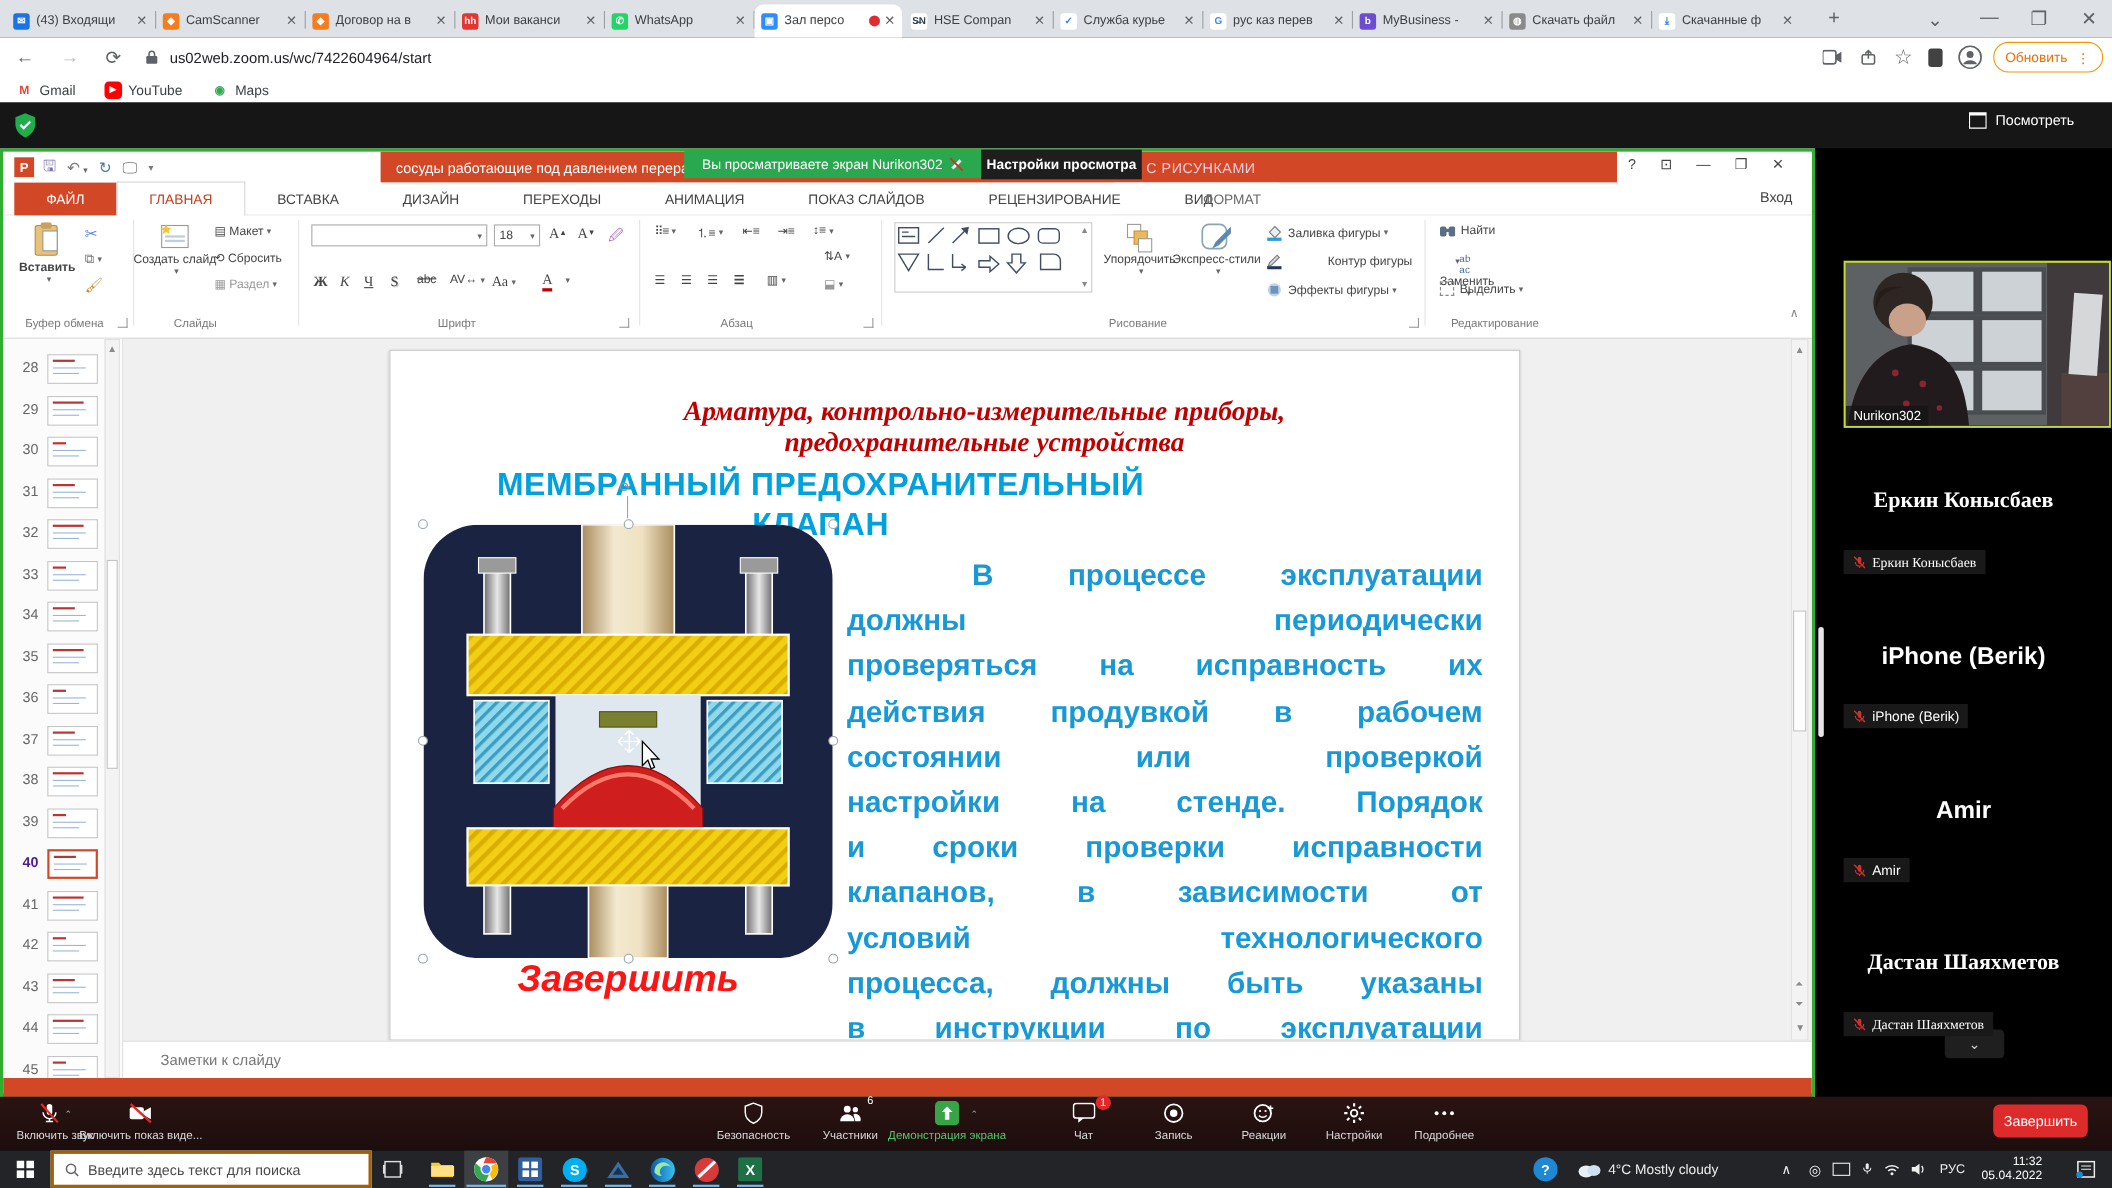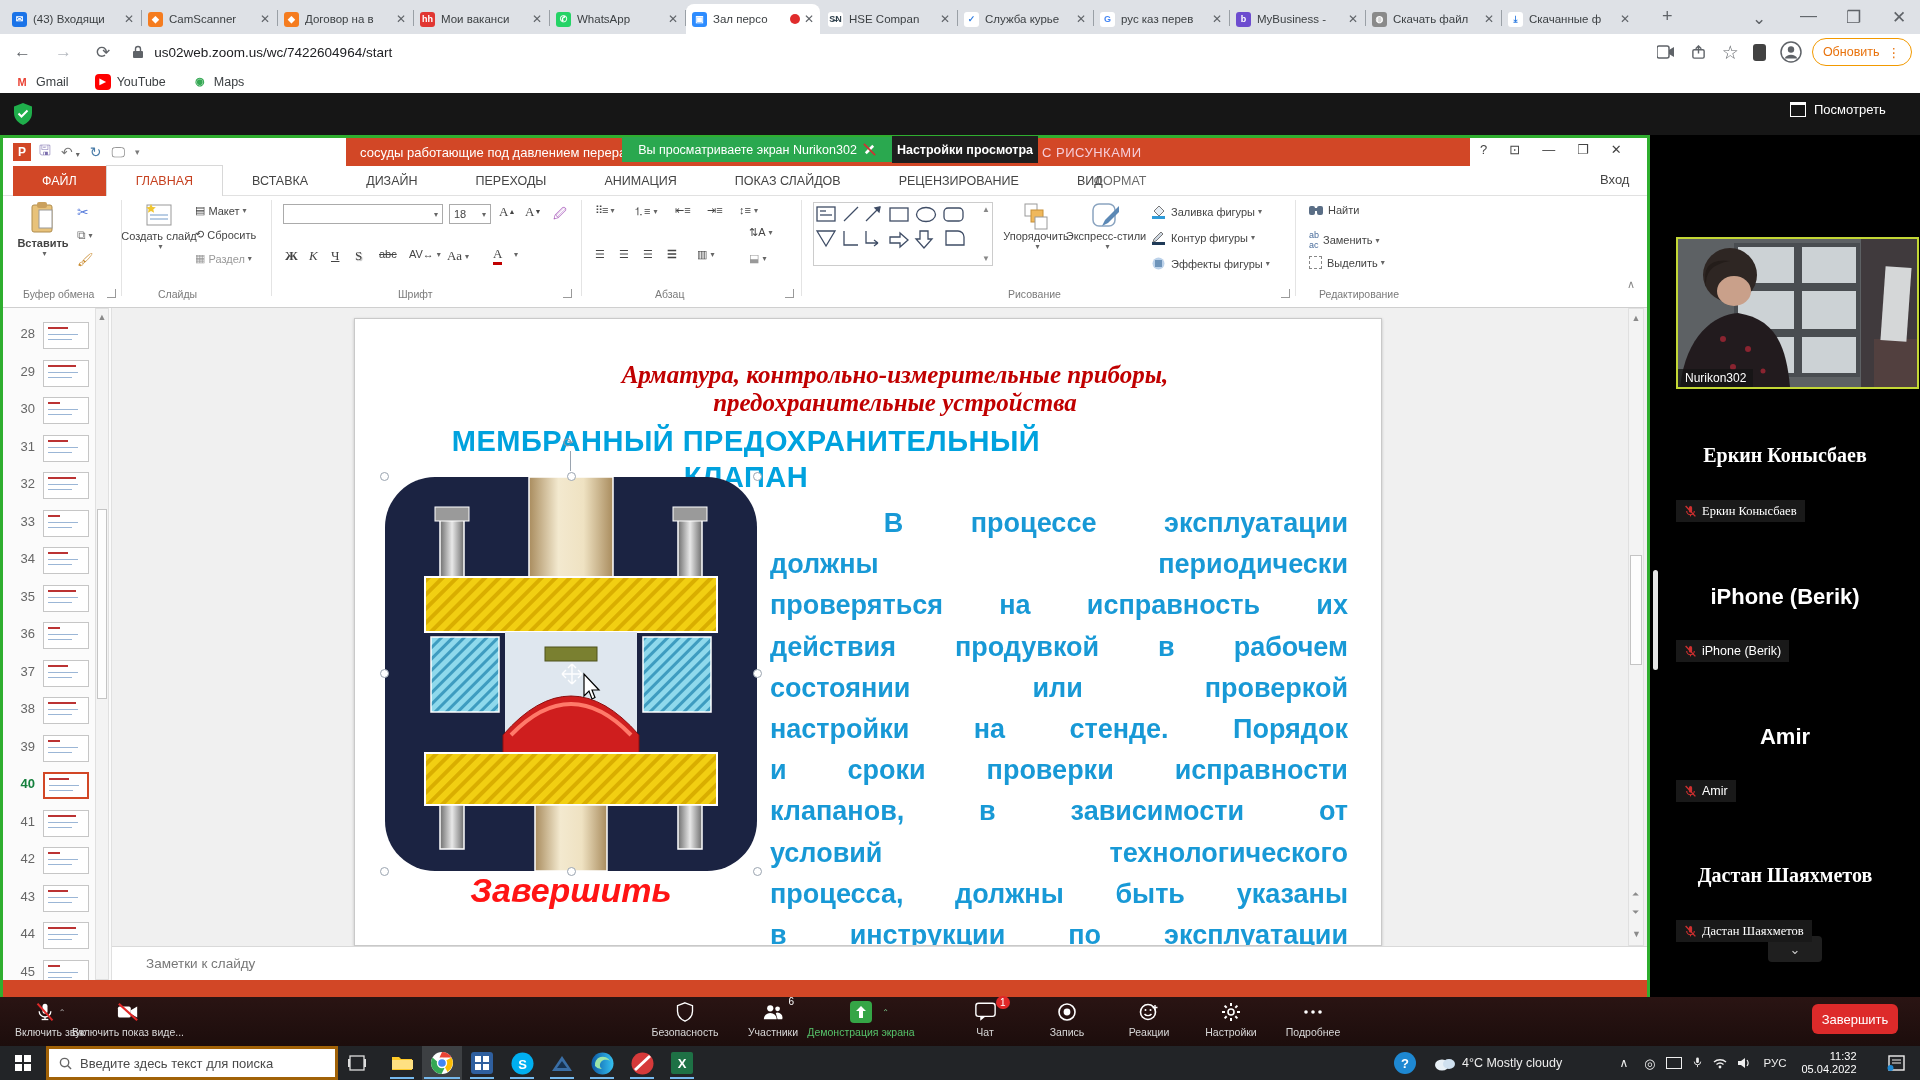--- a/index.html
+++ b/index.html
@@ -57,21 +57,21 @@
     display:flex;align-items:center;font-size:11px;color:#444;padding:0 4px;justify-content:space-between;}
   .fmt{font-size:13px;color:#444;font-family:"Liberation Serif",serif;}
   .caret{font-size:8px;color:#666;margin-left:3px;}
   .shapecell{stroke:#3f4d66;fill:none;stroke-width:1.3;}
   
   #mainarea{left:3px;top:308px;width:1644px;height:672px;background:#f0f0f0;}
   #thumbs{left:3px;top:308px;width:109px;height:672px;background:#fbfbfb;border-right:1px solid #e0e0e0;box-sizing:border-box;overflow:hidden;}
   .thumbrow{position:absolute;left:0;width:92px;height:30px;}
   .thumbnum{position:absolute;left:0;top:4px;width:32px;text-align:right;font-size:13px;color:#666;}
   .thumbbox{position:absolute;left:40px;top:0;width:46px;height:27px;background:#fff;border:1px solid #c6c6c6;box-sizing:border-box;overflow:hidden;}
-  .thumbrow.sel .thumbnum{color:#15803d;font-weight:bold;}
+  .thumbrow.sel .thumbnum{color:#4c1d95;font-weight:bold;}
   .thumbrow.sel .thumbbox{border:2px solid #d24726;}
   .tline{position:absolute;height:2px;background:#b33;}
   .tline2{position:absolute;height:1px;background:#9bb6d6;}
   .sb{background:#f3f3f3;border:1px solid #e0e0e0;box-sizing:border-box;}
   .sbthumb{background:#fdfdfd;border:1px solid #c4c4c4;box-sizing:border-box;}
   .sbarrow{color:#8a8a8a;font-size:9px;text-align:center;}
   
   #slide{left:354px;top:318px;width:1028px;height:628px;background:#fff;border:1px solid #c9c9c9;
     box-sizing:border-box;overflow:hidden;box-shadow:0 1px 3px rgba(0,0,0,.2);}
   .s-title{position:absolute;left:100px;width:880px;text-align:center;font-family:"Liberation Serif",serif;
@@ -425,21 +425,21 @@
         <span class="caret">▾</span>
     </div>
     <span class="smallbtn" style="left:1148px;top:8px;">
       <svg width="15" height="15" viewBox="0 0 15 15" style="margin-right:5px;">
         <path d="M3 7 L8 2 L13 7 L8 12 Z" fill="#e8eef5" stroke="#777"></path>
           <rect x="1" y="12" width="13" height="3" fill="#2f9bd8"></rect>
         </svg>
       <span>Заливка фигуры</span>
         <span class="caret">▾</span>
       </span>
-    <span class="smallbtn" style="left:1148px;top:34px;">
+    <span class="smallbtn" style="left:1148px;top:34px;gap:36px;">
       <svg width="15" height="15" viewBox="0 0 15 15" style="margin-right:5px;">
         <path d="M3 9 L10 2 L12 4 L5 11 L2 12z" fill="#cfd8e2" stroke="#777"></path>
           <rect x="1" y="12" width="13" height="3" fill="#1f3a57"></rect>
         </svg>
       <span>Контур фигуры</span>
         <span class="caret">▾</span>
       </span>
     <span class="smallbtn" style="left:1148px;top:60px;">
       <svg width="15" height="15" viewBox="0 0 15 15" style="margin-right:5px;">
         <circle cx="7.5" cy="7.5" r="6" fill="#bcd2ea"></circle>
@@ -453,21 +453,21 @@
     <div class="gsep" style="left:1292px;"></div>
 
     <span class="smallbtn" style="left:1306px;top:8px;">
       <svg width="14" height="12" viewBox="0 0 14 12" style="margin-right:5px;">
         <rect x="0" y="2" width="6" height="9" rx="2" fill="#5a6e86"></rect>
           <rect x="8" y="2" width="6" height="9" rx="2" fill="#5a6e86"></rect>
         <rect x="5" y="4" width="4" height="3" fill="#5a6e86"></rect>
         </svg>
       <span>Найти</span>
       </span>
-    <span class="smallbtn" style="left:1306px;top:34px;">
+    <span class="smallbtn" style="left:1306px;top:34px;flex-direction:column;">
       <span style="font-size:9px;color:#4a6d9c;margin-right:4px;">ab<br>ac</span>
       <span>Заменить</span>
         <span class="caret">▾</span>
       </span>
     <span class="smallbtn" style="left:1306px;top:60px;">
       <span style="width:11px;height:11px;border:1px dashed #888;margin-right:5px;"></span>
       <span>Выделить</span>
         <span class="caret">▾</span>
       </span>
     <div class="glabel" style="left:1316px;">Редактирование</div>

